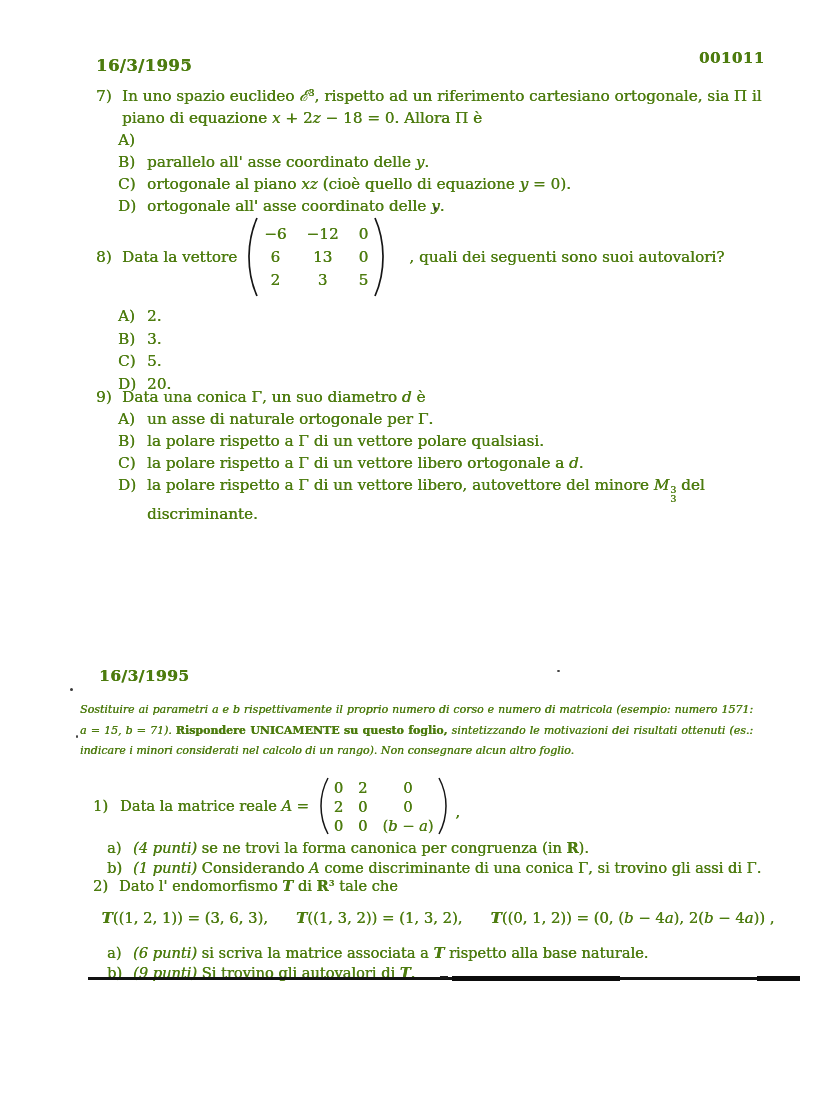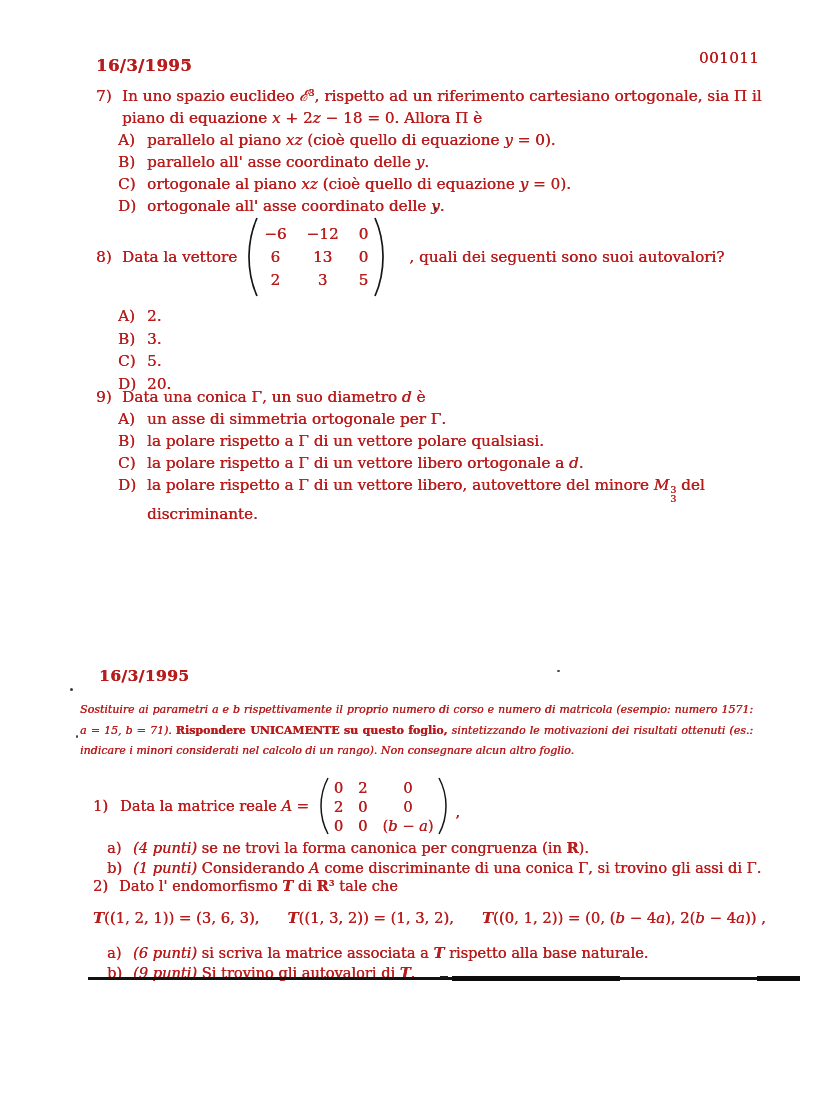--- a/index.html
+++ b/index.html
@@ -1,30 +1,30 @@
 <!DOCTYPE html>
 <html><head>
 <meta charset="utf-8">
 <style>
   html,body{margin:0;padding:0;background:#e8e8e8;}
   .page{
     position:relative;
     width:816px;height:1093px;
     margin:0 auto;
     background:#ffffff;
-    color:#b91c1c;
+    color:#4d7c0f;
     font-family:"DejaVu Serif","Liberation Serif",serif;
     overflow:hidden;
     text-shadow:0.35px 0 0 currentColor;
   }
   .abs{position:absolute;}
   
   .s1{font-size:15.2px;line-height:22px;}
   .date-top{left:96px;top:56px;font-size:16.5px;font-weight:700;letter-spacing:0.4px;}
-  .serial{left:699px;top:49px;font-size:15px;font-weight:400;letter-spacing:0.5px;}
+  .serial{left:699px;top:49px;font-size:15px;font-weight:700;letter-spacing:0.5px;}
   .qrow{display:flex;}
   .qnum{flex:0 0 26px;}
   .opts{margin-left:22px;}
   .opt{display:flex;}
   .olab{flex:0 0 29px;}
   .q7{left:96px;top:85px;width:684px;}
   .q9{left:96px;top:386px;width:690px;}
   
   .mline{display:flex;align-items:center;}
   .matrix{display:inline-flex;align-items:center;margin:0 5px;}
@@ -44,21 +44,21 @@
     font-size:11px;line-height:20.6px;
     font-style:italic;text-align:justify;
   }
   .up{font-style:normal;font-weight:700;}
   .q1{left:93px;top:776px;width:710px;font-size:14.6px;line-height:20px;}
   .q1 .qnum{flex:0 0 27px;}
   .parts{margin-left:14px;margin-top:2px;line-height:19.5px;}
   .part{display:flex;}
   .plab{flex:0 0 26px;}
   .q2{left:93px;top:876px;width:710px;font-size:14.6px;line-height:20px;}
-  .equation{width:690px;text-align:left;margin-top:12px;font-size:14.8px;}
+  .equation{width:690px;text-align:center;margin-top:12px;font-size:14.8px;}
   .q2 .parts{margin-top:15px;}
   .comma-after{align-self:flex-end;margin-left:1px;padding-bottom:14px;}
   
   .supsub{display:inline-flex;flex-direction:column;font-size:9.5px;line-height:8.5px;vertical-align:-3px;margin-left:1px;text-align:left;}
   
   .rule{left:88px;top:977px;width:712px;height:2.5px;background:#121212;}
   .rule-thick1{left:452px;top:975.5px;width:168px;height:5px;background:#0c0c0c;}
   .rule-thick2{left:757px;top:976px;width:43px;height:4.5px;background:#0c0c0c;}
   .rule-dash1{left:440px;top:976px;width:8px;height:3px;background:#1a1a1a;}
   .speck{background:#3a3a3a;border-radius:50%;}
@@ -77,21 +77,20 @@
   <div class="abs serial">001011</div>
 
   <div class="abs s1 q7">
     <div class="qrow">
       <span class="qnum">7)</span>
       <span class="qtext">In uno spazio euclideo <i>ℰ</i>³, rispetto ad un riferimento cartesiano ortogonale, sia Π il piano di equazione <i>x</i> + 2<i>z</i> − 18 = 0. Allora Π è</span>
     </div>
     <div class="opts">
       <div class="opt">
         <span class="olab">A)</span>
-        <span class="otext">parallelo al piano <i>xz</i> (cioè quello di equazione <i>y</i> = 0).</span>
       </div>
       <div class="opt">
         <span class="olab">B)</span>
         <span class="otext">parallelo all' asse coordinato delle <i>y</i>.</span>
       </div>
       <div class="opt">
         <span class="olab">C)</span>
         <span class="otext">ortogonale al piano <i>xz</i> (cioè quello di equazione <i>y</i> = 0).</span>
       </div>
       <div class="opt">
@@ -147,21 +146,21 @@
   </div>
 
   <div class="abs s1 q9">
     <div class="qrow">
       <span class="qnum">9)</span>
       <span class="qtext">Data una conica Γ, un suo diametro <i>d</i> è</span>
     </div>
     <div class="opts">
       <div class="opt">
         <span class="olab">A)</span>
-        <span class="otext">un asse di simmetria ortogonale per Γ.</span>
+        <span class="otext">un asse di naturale ortogonale per Γ.</span>
       </div>
       <div class="opt">
         <span class="olab">B)</span>
         <span class="otext">la polare rispetto a Γ di un vettore polare qualsiasi.</span>
       </div>
       <div class="opt">
         <span class="olab">C)</span>
         <span class="otext">la polare rispetto a Γ di un vettore libero ortogonale a <i>d</i>.</span>
       </div>
       <div class="opt">

